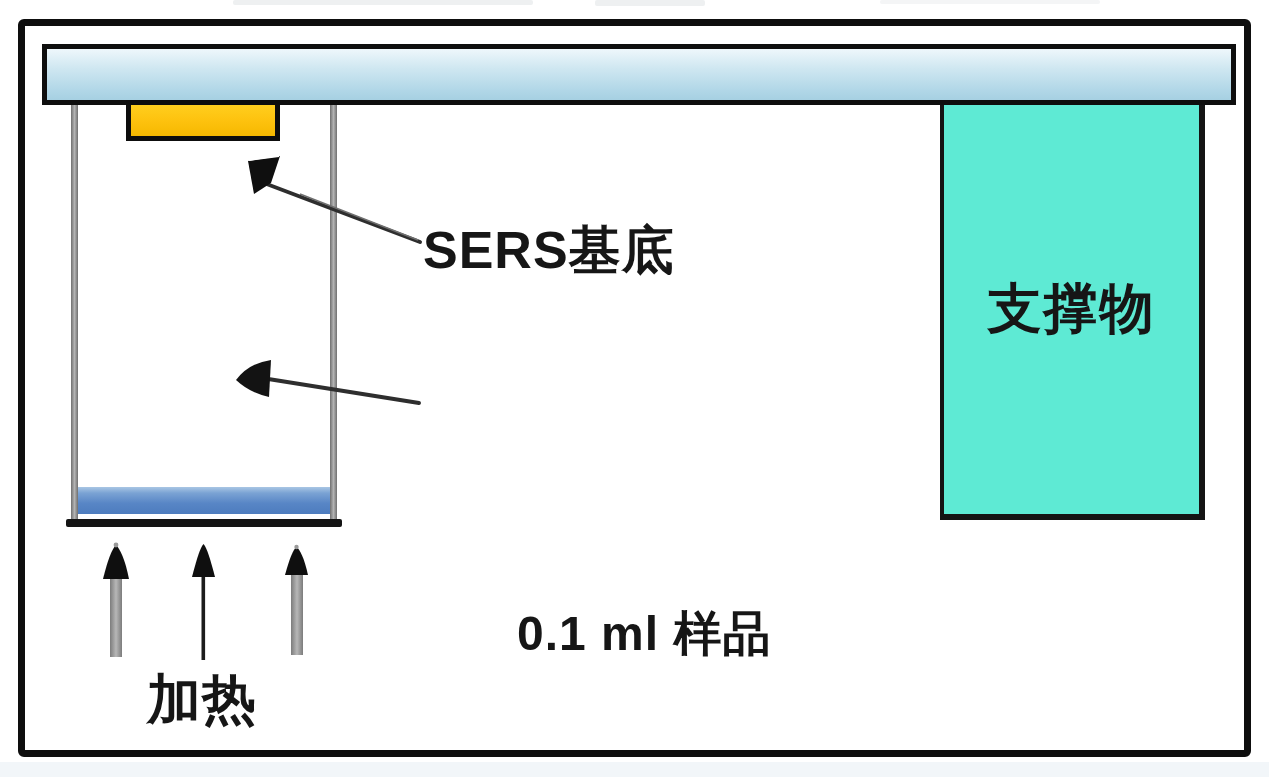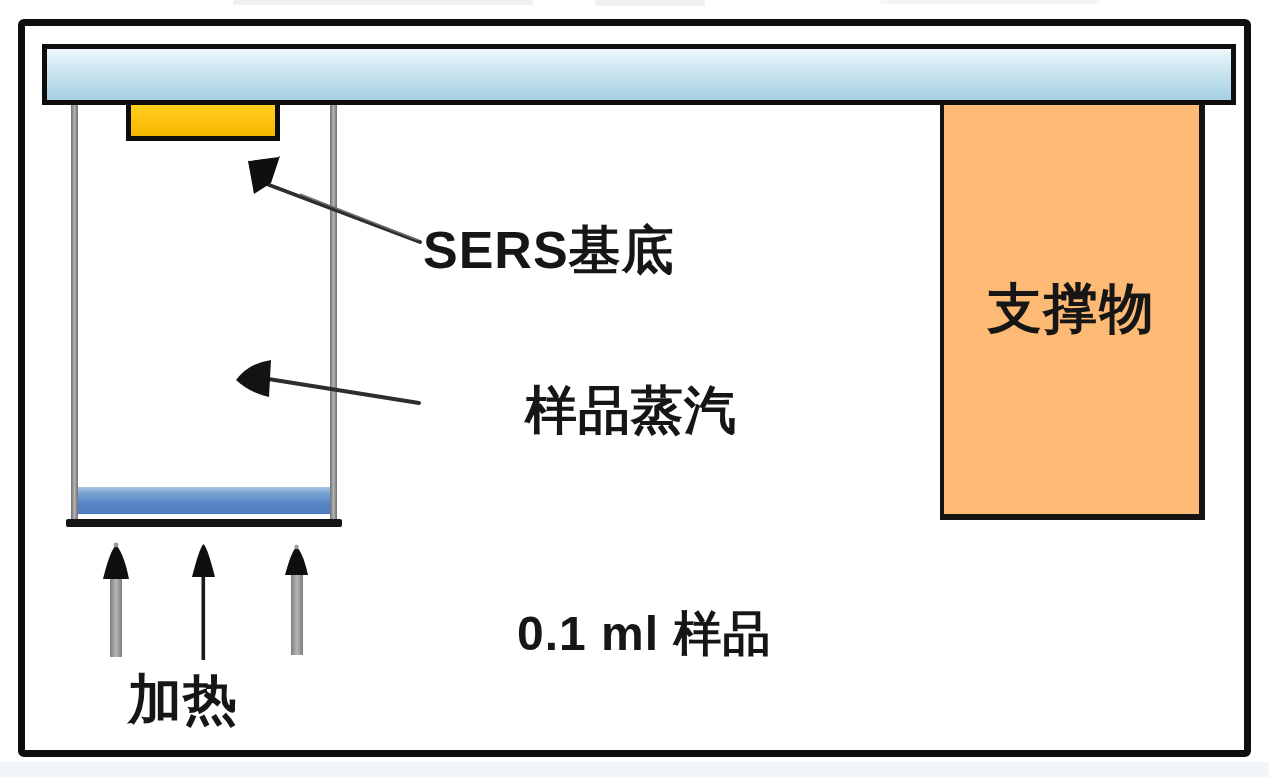--- a/index.html
+++ b/index.html
@@ -43,34 +43,34 @@
     background:linear-gradient(180deg,
       var(--liquid-blue-light,#a9c6e4) 0px,#7ba3d4 6px,
       #5886c6 60%,var(--liquid-blue-dark,#4d7cbe) 100%);
   }
   .beaker-bottom{
     position:absolute;left:66px;top:519px;width:276px;height:8px;
     background:#141414;border-radius:2px;
   }
   .support-box{
     position:absolute;left:940px;top:105px;width:265px;height:415px;box-sizing:border-box;
-    background:#fdba74;
+    background:#5eead4;
     border-left:4px solid #141414;border-right:6px solid #141414;border-bottom:6px solid #141414;
     display:flex;align-items:center;justify-content:center;
   }
   .arrow-layer{position:absolute;left:0;top:0;width:1269px;height:777px;pointer-events:none;}
 
   .lbl{
     position:absolute;color:#161616;font-weight:bold;line-height:1.08;white-space:nowrap;
     letter-spacing:1px;
   }
   .lbl-sers{left:423px;top:222px;font-size:52px;}
   .lbl-vapor{left:525px;top:382px;font-size:52px;}
   .lbl-sample{left:517px;top:608px;font-size:48px;}
-  .lbl-heat{left:128px;top:670px;font-size:54px;}
+  .lbl-heat{left:147px;top:670px;font-size:54px;}
   .lbl-support{font-size:54px;color:#161616;font-weight:bold;letter-spacing:2px;}
 </style>
 </head>
 <body>
 
 <div class="canvas">
 
   <div class="smudge s1"></div>
   <div class="smudge s2"></div>
   <div class="smudge s3"></div>
@@ -123,19 +123,18 @@
     </g>
     <g>
       <rect x="291" y="572" width="12" height="83" fill="url(#shaftGray)"></rect>
       <path d="M285,575 C290,557 293,550 296.5,547 C300,550 304,557 308,575 Z" fill="#0f0f0f"></path>
       <circle cx="296.5" cy="547" r="2.2" fill="#9a9a9a"></circle>
     </g>
   </svg>
 
   <div class="lbl lbl-sers">SERS基底</div>
 
-  <div class="lbl lbl-vapor">样品蒸汽</div>
 
   <div class="lbl lbl-sample">0.1 ml 样品</div>
 
   <div class="lbl lbl-heat">加热</div>
 
 </div>
 
 </body></html>

